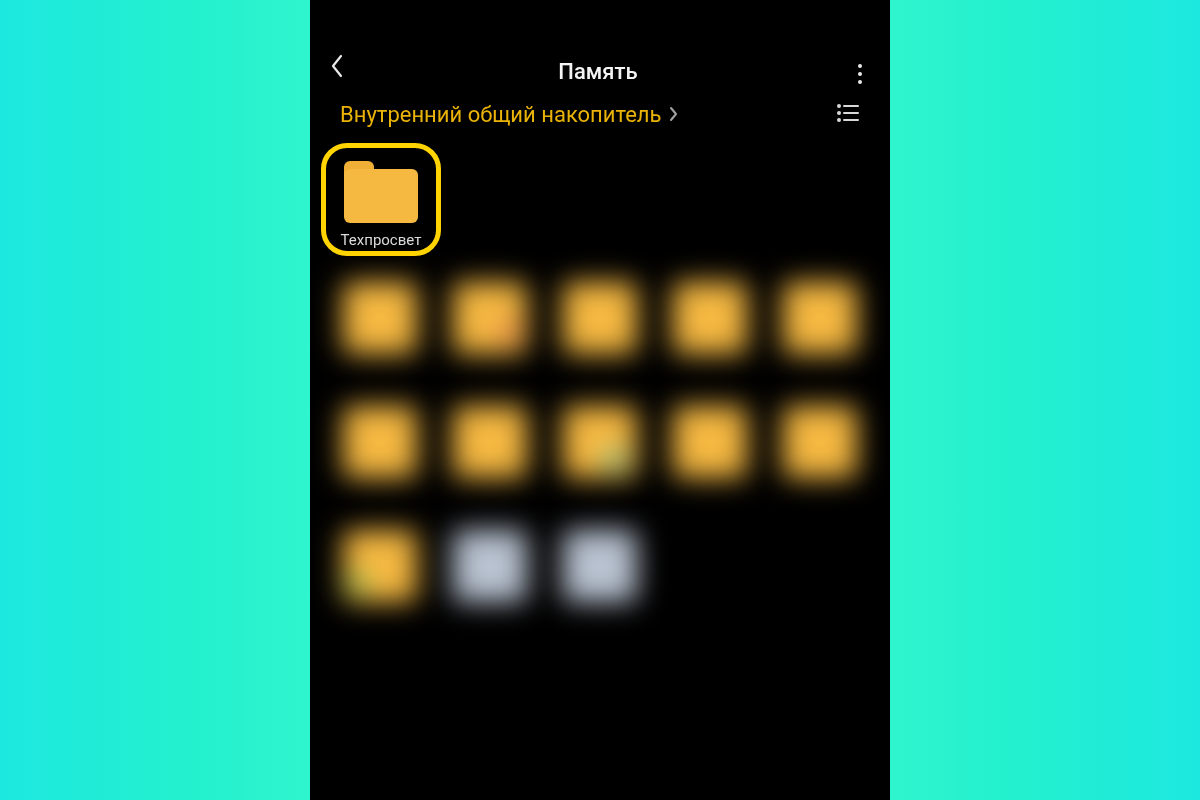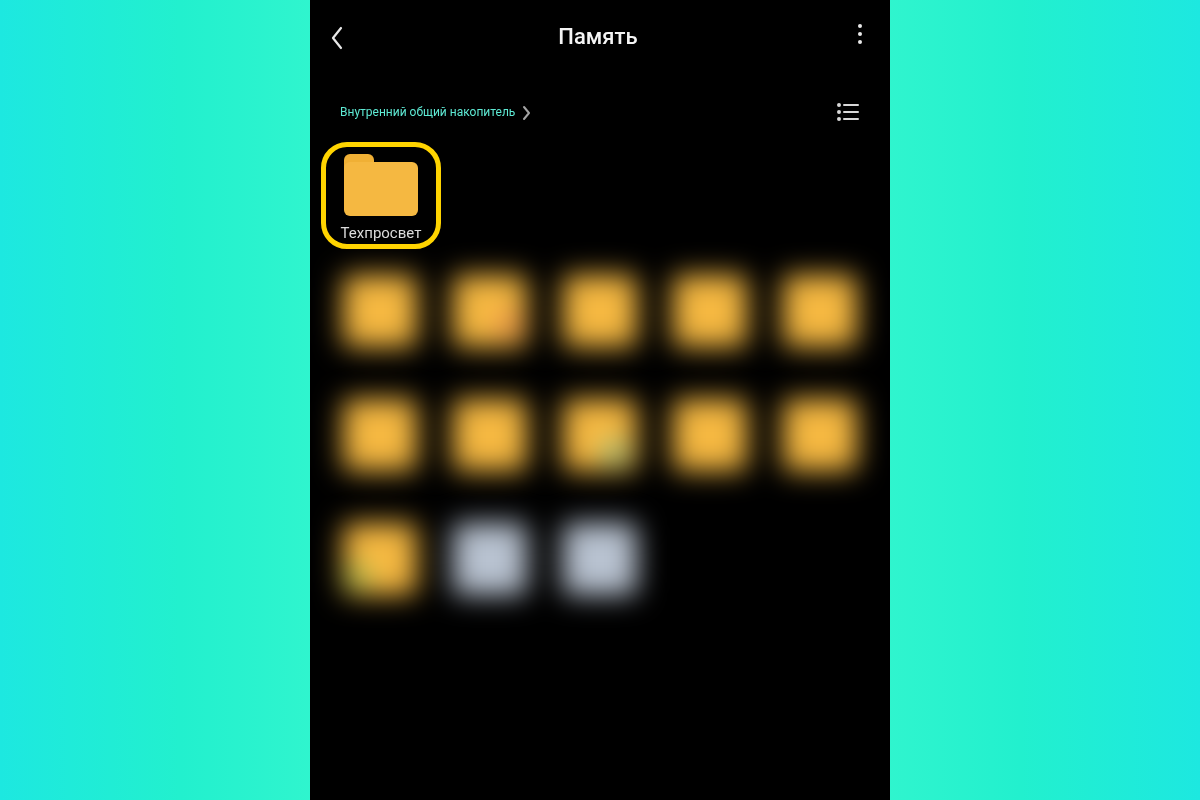--- a/index.html
+++ b/index.html
@@ -9,41 +9,41 @@
     display: flex; align-items: flex-start; justify-content: center;
   }
   .phone {
     width: 580px; height: 800px; background: #000; position: relative;
     margin-top: 0;
     color: #e8e8e8;
     overflow: hidden;
   }
   .topbar { height: 24px; }
   .header {
-    height: 60px; display: flex; align-items: flex-start; justify-content: space-between;
+    height: 60px; display: flex; align-items: flex-end; justify-content: space-between;
     padding: 0 18px;
   }
   .back-icon svg { stroke: #e8e8e8; }
   .title { font-size: 22px; font-weight: 500; color: #f4f4f4; text-align:center; flex:1;}
   .menu-icon { width: 24px; display:flex; flex-direction:column; align-items:center; gap:4px;}
   .menu-icon span{ width:4px;height:4px;background:#e8e8e8;border-radius:50%;}
   .breadcrumb-row {
     display: flex; align-items: center; justify-content: space-between;
     padding: 18px 30px 12px 30px;
   }
-  .breadcrumb { display:flex; align-items:flex-start; gap:6px; color:#5eead4; font-size:12px;}
+  .breadcrumb { display:flex; align-items:flex-end; gap:6px; color:#eab308; font-size:22px;}
   .breadcrumb .chev { color:#a3a3a3; }
   .view-icon svg { stroke:#d8d8d8; }
   .grid {
     display: grid; grid-template-columns: repeat(5, 1fr);
     padding: 10px 16px; gap: 10px 2px;
   }
   .folder {
     display:flex; flex-direction:column; align-items:center;
-    padding-top:6px;
+    padding-top:12px;
     position:relative;
   }
   .folder-shape {
     width: 74px; height: 62px; position:relative;
   }
   .folder-tab {
     position:absolute; top:0; left:0; width:30px; height:14px;
     background:#f0b035; border-radius:6px 6px 0 0;
   }
   .folder-body {

